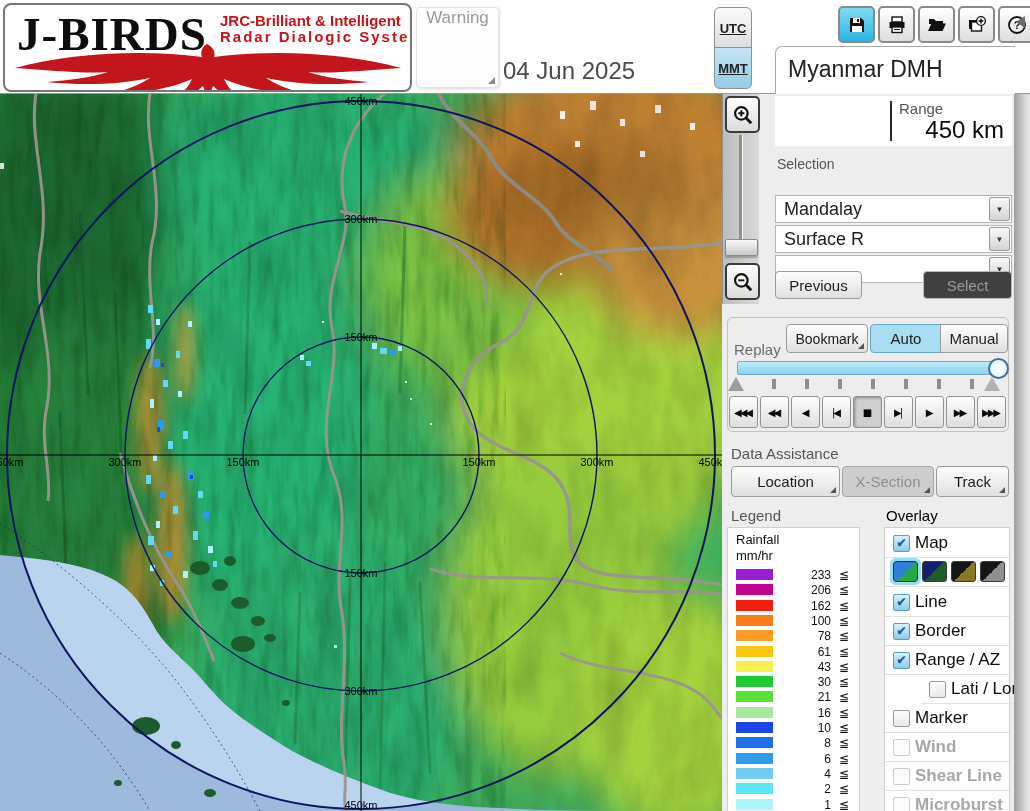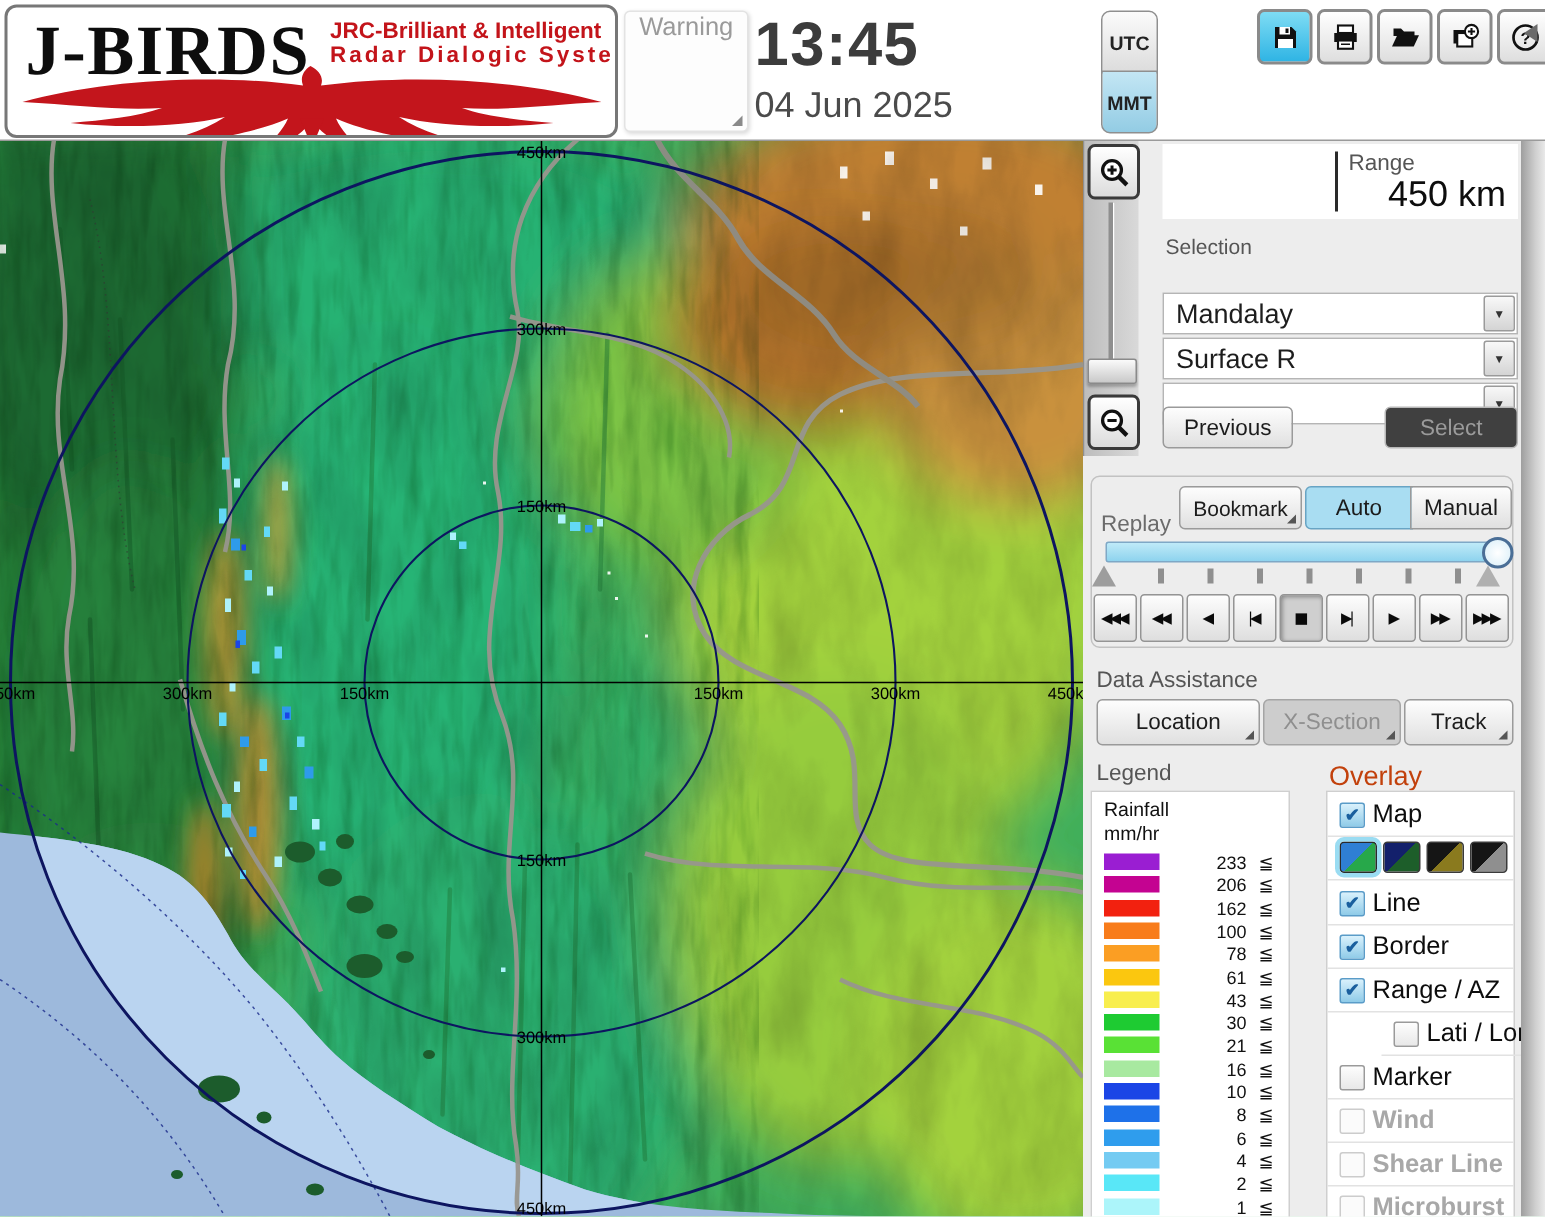--- a/index.html
+++ b/index.html
@@ -8,21 +8,21 @@
   #header{position:absolute;left:0;top:0;width:1030px;height:93px;background:#fff;border-bottom:1px solid #9a9a9a;z-index:5;}
   #logo-box{position:absolute;left:3px;top:3px;width:405px;height:85px;border:2px solid #777;border-radius:8px;background:#fff;overflow:hidden;}
   #logo-title{position:absolute;left:12px;top:2px;font-family:"Liberation Serif",serif;font-weight:bold;font-size:47px;color:#0d0d0d;letter-spacing:1px;}
   #logo-tag{position:absolute;left:215px;top:8px;color:#c3141a;font-weight:bold;font-size:15px;line-height:16px;white-space:nowrap;}
   #logo-tag .t2{letter-spacing:2px;}
   #eagle{position:absolute;left:6px;top:38px;}
   #warning-btn{position:absolute;left:416px;top:7px;width:81px;height:79px;background:#fdfdfd;border:1px solid #e3e3e3;border-radius:4px;box-shadow:1px 1px 3px rgba(0,0,0,.15);color:#9a9a9a;font-size:17px;display:flex;align-items:flex-start;justify-content:center;}
   #warning-btn::after{content:"";position:absolute;right:3px;bottom:3px;border-left:7px solid transparent;border-bottom:7px solid #8a8a8a;}
   #clock-time{position:absolute;left:503px;top:6px;font-size:41px;font-weight:bold;color:#3c3c3c;letter-spacing:1px;}
   #clock-date{position:absolute;left:503px;top:57px;font-size:24px;color:#4b4b4b;}
-  .tz-btn{position:absolute;left:734px;width:36px;height:40px;border:1px solid #8f8f8f;font-size:13px;font-weight:bold;color:#222;display:flex;align-items:center;justify-content:center;}
+  .tz-btn{position:absolute;left:714px;width:36px;height:40px;border:1px solid #8f8f8f;font-size:13px;font-weight:bold;color:#222;display:flex;align-items:center;justify-content:center;text-decoration:underline;}
   #tz-utc{top:7px;border-radius:6px 6px 0 0;background:linear-gradient(#fbfbfb,#dcdcdc);}
   #tz-mmt{top:47px;border-radius:0 0 6px 6px;background:linear-gradient(#c3e6f4,#93cce4);}
   #toolbar{position:absolute;left:838px;top:6px;display:flex;gap:3px;}
   .tb-btn{width:33px;height:33px;border:2px solid #8a8a8a;border-radius:5px;background:linear-gradient(#ffffff,#dedede);display:flex;align-items:center;justify-content:center;}
   .tb-active{background:linear-gradient(#7edcf4,#2fb4e4);}
   #station-box{position:absolute;left:775px;top:46px;width:239px;height:47px;background:#fff;border-top:1px solid #a8a8a8;border-left:1px solid #a8a8a8;border-radius:7px 0 0 0;}
   #station-box span{position:absolute;left:12px;top:9px;font-size:23px;color:#222;}
   #collapse-arrow{position:absolute;left:1016px;top:16px;width:0;height:0;border-top:6px solid transparent;border-bottom:6px solid transparent;border-right:9px solid #6b6b6b;}
   
   #right-strip{position:absolute;left:1014px;top:0;width:16px;height:811px;background:linear-gradient(to right,#9e9e9e,#cfcfcf 60%,#e9e9e9);z-index:4;}
@@ -62,21 +62,21 @@
   .tri-marker{position:absolute;width:0;height:0;border-left:8px solid transparent;border-right:8px solid transparent;border-bottom:14px solid #b0b0b0;}
   #tri-left{left:6px;top:284px;border-bottom-color:#9d9d9d;}
   #tri-right{left:262px;top:284px;}
   #playback{position:absolute;left:7px;top:303px;display:flex;gap:2px;}
   .pb-btn{width:29px;height:32px;background:linear-gradient(#fdfdfd,#dedede);border:1px solid #949494;border-radius:3px;font-size:10px;letter-spacing:-2px;color:#0a0a0a;padding:0 2px 0 0;font-family:"DejaVu Sans",sans-serif;}
   .pb-active{background:#cfcfcf;box-shadow:inset 1px 1px 3px rgba(0,0,0,.35);}
   #da-label{position:absolute;left:9px;top:352px;font-size:15px;color:#555;}
   #da-btns .btn{top:373px;height:29px;font-size:15px;}
   #da-loc{left:9px;width:107px;} #da-xsec{left:120px;width:90px;} #da-track{left:214px;width:71px;}
   #legend-label{position:absolute;left:9px;top:414px;font-size:15px;color:#555;}
-  #overlay-label{position:absolute;left:164px;top:414px;font-size:18px;color:#c2410c;}
+  #overlay-label{position:absolute;left:164px;top:414px;font-size:15px;color:#000000;}
   #legend-box{position:absolute;left:5px;top:434px;width:131px;height:284px;background:#fff;border:1px solid #cfcfcf;}
   #legend-t1{position:absolute;left:8px;top:4px;font-size:13px;color:#111;}
   #legend-t2{position:absolute;left:8px;top:20px;font-size:13px;color:#111;}
   .lg-row{position:absolute;left:0;width:100%;height:15px;}
   .lg-sw{position:absolute;left:8px;top:2px;width:37px;height:11px;}
   .lg-val{position:absolute;right:28px;top:1px;font-size:12px;color:#111;text-align:right;width:40px;}
   .lg-op{position:absolute;right:10px;top:1px;font-size:12px;color:#111;}
   #overlay-box{position:absolute;left:162px;top:434px;width:124px;height:284px;background:#fff;border:1px solid #cfcfcf;}
   .ov-row{position:absolute;left:0;width:100%;height:29px;border-bottom:1px solid #e2e2e2;}
   .ov-row .cb{position:absolute;left:8px;top:7px;width:15px;height:15px;border:1px solid #9a9a9a;border-radius:2px;background:linear-gradient(#fdfdfd,#e8e8e8);font-size:12px;line-height:14px;text-align:center;color:#1a5f9e;font-weight:bold;}
@@ -99,21 +99,20 @@
       <div class="t2">Radar Dialogic System</div>
     </div>
     <svg id="eagle" width="392" height="48" viewBox="0 0 392 48">
       <path fill="#c3151c" d="M196,1 C191,4 189,9 191,14 C131,6 58,10 4,25 C40,27 70,31 97,29 C80,35 58,37 36,39 C74,43 112,41 139,35 C127,43 112,48 95,52 C130,52 163,44 181,36 C177,45 170,52 160,59 C179,55 191,46 197,37 C203,46 215,55 234,59 C224,52 217,45 213,36 C231,44 264,52 299,52 C282,48 267,43 255,35 C282,41 320,43 358,39 C336,37 314,35 297,29 C324,31 354,27 390,25 C336,10 263,6 203,14 C205,9 202,4 196,1 Z"></path>
       <path fill="#c3151c" d="M189,36 L205,36 L200,48 L194,48 Z"></path>
     </svg>
   </div>
   <div id="warning-btn">
       <span>Warning</span>
     </div>
-  <div id="clock-time">13:45</div>
   <div id="clock-date">04 Jun 2025</div>
   <div id="tz-utc" class="tz-btn">UTC</div>
   <div id="tz-mmt" class="tz-btn">MMT</div>
   <div id="toolbar">
       <div class="tb-btn tb-active">
         <span style="display:flex">
           <svg width="20" height="20" viewBox="0 0 20 20">
             <path d="M3,3 h11 l3,3 v11 h-14 z" fill="#111"></path>
             <rect x="6" y="3" width="7" height="5" fill="#fff"></rect>
             <rect x="10" y="4" width="2" height="3" fill="#111"></rect>
@@ -151,20 +150,23 @@
       </div>
       <div class="tb-btn">
         <span style="display:flex">
           <svg width="20" height="20" viewBox="0 0 20 20">
             <circle cx="10" cy="10" r="8" fill="none" stroke="#111" stroke-width="1.8"></circle>
             <text x="10" y="14" text-anchor="middle" font-size="11" font-weight="bold" fill="#111" font-family="Liberation Sans,sans-serif">?</text>
           </svg>
         </span>
       </div>
     </div>
+  <div id="station-box">
+    <span>Myanmar DMH</span>
+  </div>
 </div>
 <div id="right-strip"></div>
 <div id="collapse-arrow" style="z-index:6;"></div>
 
 <div id="map-wrap">
 <svg width="722" height="718" viewBox="0 0 722 718">
   <defs>
     <filter id="b18" x="-30%" y="-30%" width="160%" height="160%">
           <feGaussianBlur stdDeviation="18"></feGaussianBlur>
         </filter>

